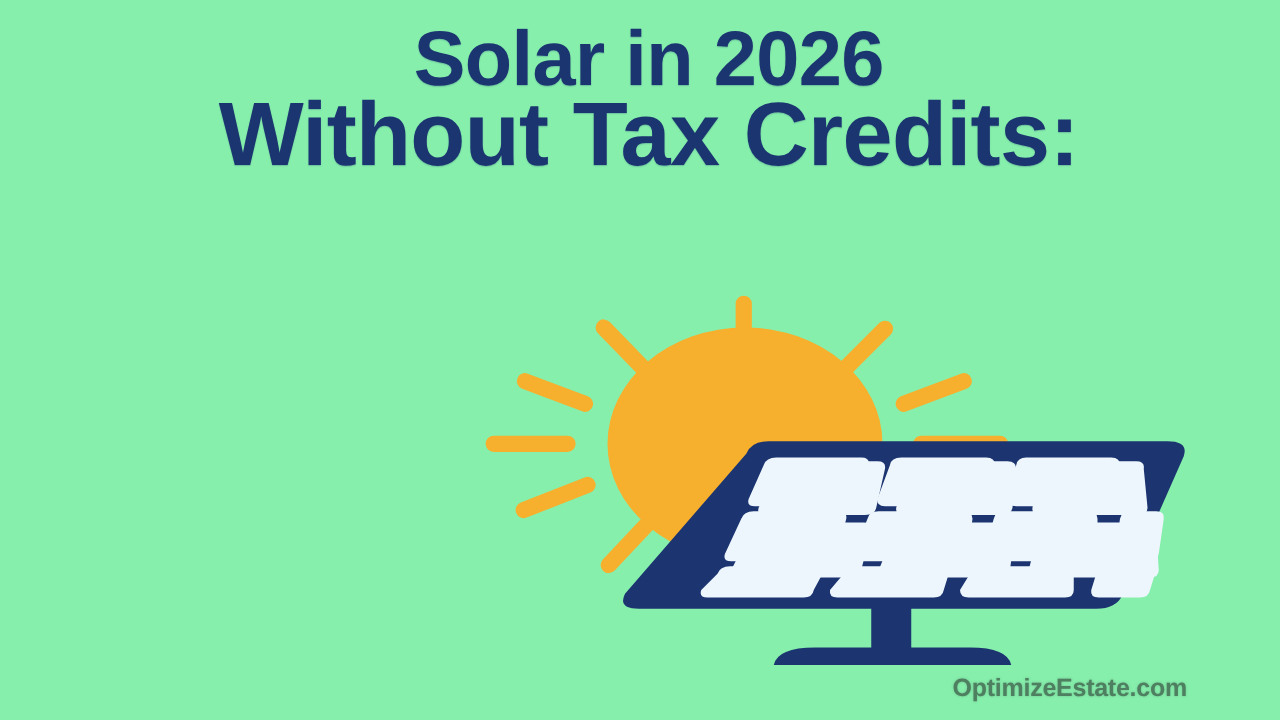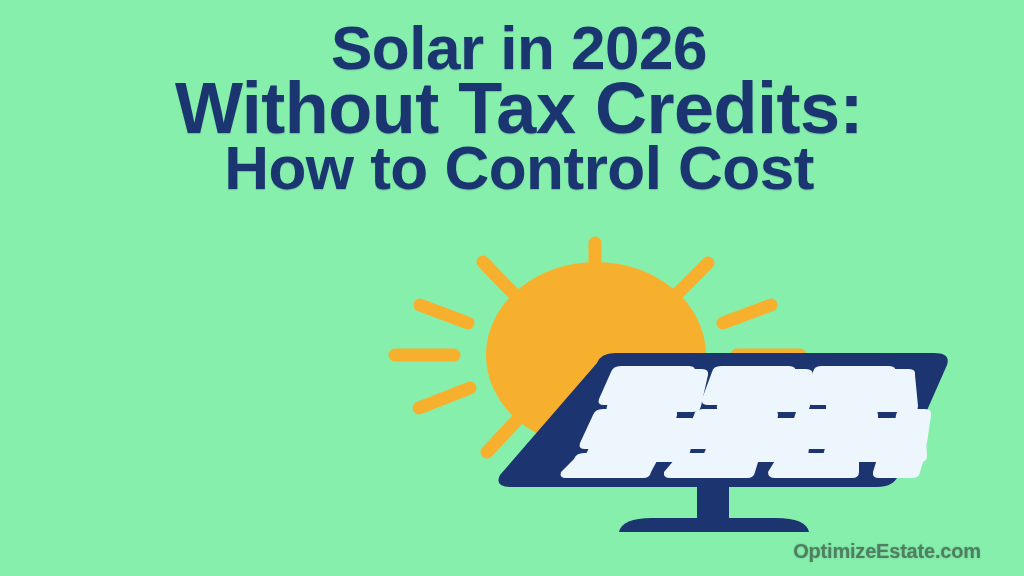--- a/index.html
+++ b/index.html
@@ -51,21 +51,21 @@
     width: 1024px;
     height: 576px;
   }
 
   
   #watermark {
     position: absolute;
     left: 762px;
     top: 540px;
     width: 250px;
-    text-align: center;
+    text-align: left;
     color: #4e7f60;
     font-family: "Liberation Sans", sans-serif;
     font-weight: bold;
     font-size: 20px;
     letter-spacing: -0.2px;
     text-shadow: 0 0 2px rgba(78,127,96,0.45);
     white-space: nowrap;
   }
 </style>
 </head>
@@ -142,18 +142,17 @@
       <path d="M 675 459 Q 676 453 684 453 L 752 453 Q 759 453 759 459 L 755 472 Q 754 478 747 478 L 670 478 Q 663 478 664 472 Z"></path>
       <path d="M 776 459 Q 777 453 784 453 L 852 453 Q 859 453 859 459 L 859 472 Q 859 478 852 478 L 775 478 Q 768 478 768 472 Z"></path>
       <path d="M 877 459 Q 878 453 885 453 L 918 453 Q 925 453 924 459 L 920 472 Q 919 478 912 478 L 879 478 Q 872 478 873 472 Z"></path>
     </g>
 
   </svg>
 
   <div id="title-block">
     <span id="title-line-1" class="title-line">Solar in 2026</span>
     <span id="title-line-2" class="title-line">Without Tax Credits:</span>
-    <span id="title-line-3" class="title-line">How to Control Cost</span>
   </div>
 
   <div id="watermark">OptimizeEstate.com</div>
 
 </div>
 
 </body></html>

